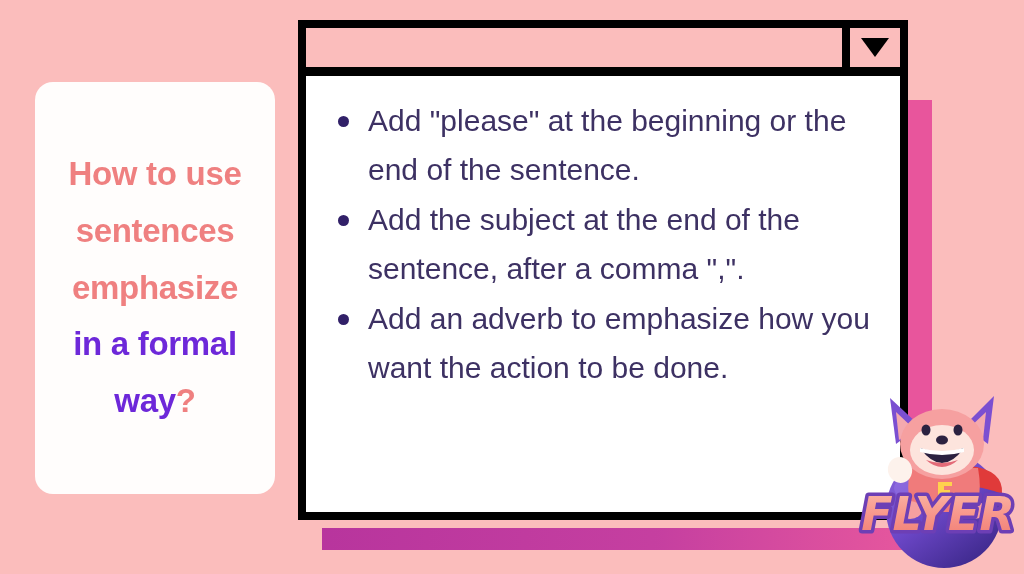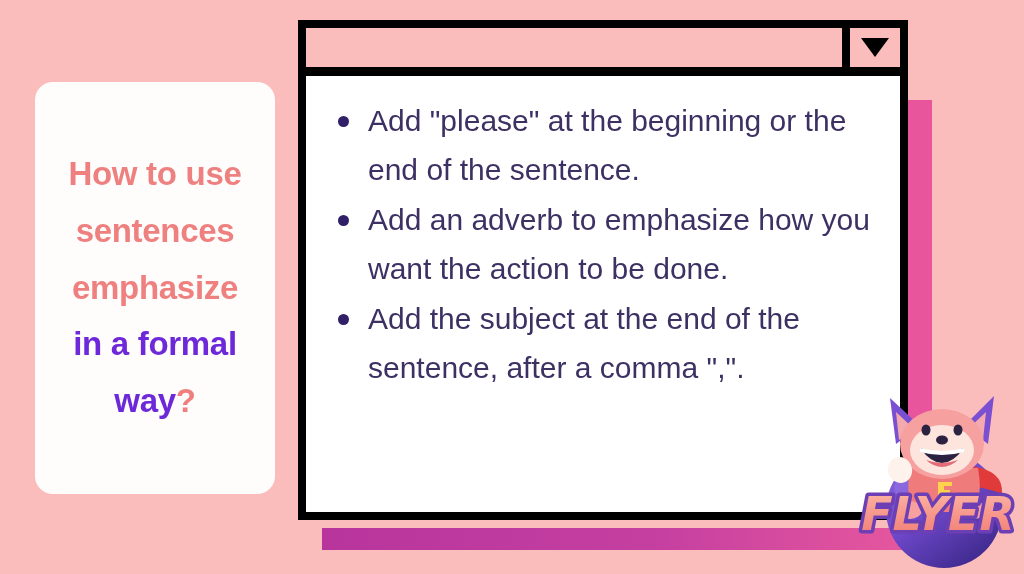--- a/index.html
+++ b/index.html
@@ -176,25 +176,25 @@
   </div>
 
   <div id="window-body">
     <ul id="tips-list">
       <li>
         <span class="bullet-dot"></span>
         <span>Add "please" at the beginning or the end of the sentence.</span>
       </li>
       <li>
         <span class="bullet-dot"></span>
-        <span>Add an adverb to emphasize how you want the action to be done.</span>
+        <span>Add the subject at the end of the sentence, after a comma ",".</span>
       </li>
       <li>
         <span class="bullet-dot"></span>
-        <span>Add the subject at the end of the sentence, after a comma ",".</span>
+        <span>Add an adverb to emphasize how you want the action to be done.</span>
       </li>
     </ul>
   </div>
 </div>
 
 <div id="flyer-logo">
   <svg viewBox="0 0 172 190" width="172" height="190">
     <defs>
       <linearGradient id="sphereGrad" x1="0" y1="0" x2="0.7" y2="1">
         <stop offset="0%" stop-color="#8d6ae0"></stop>

